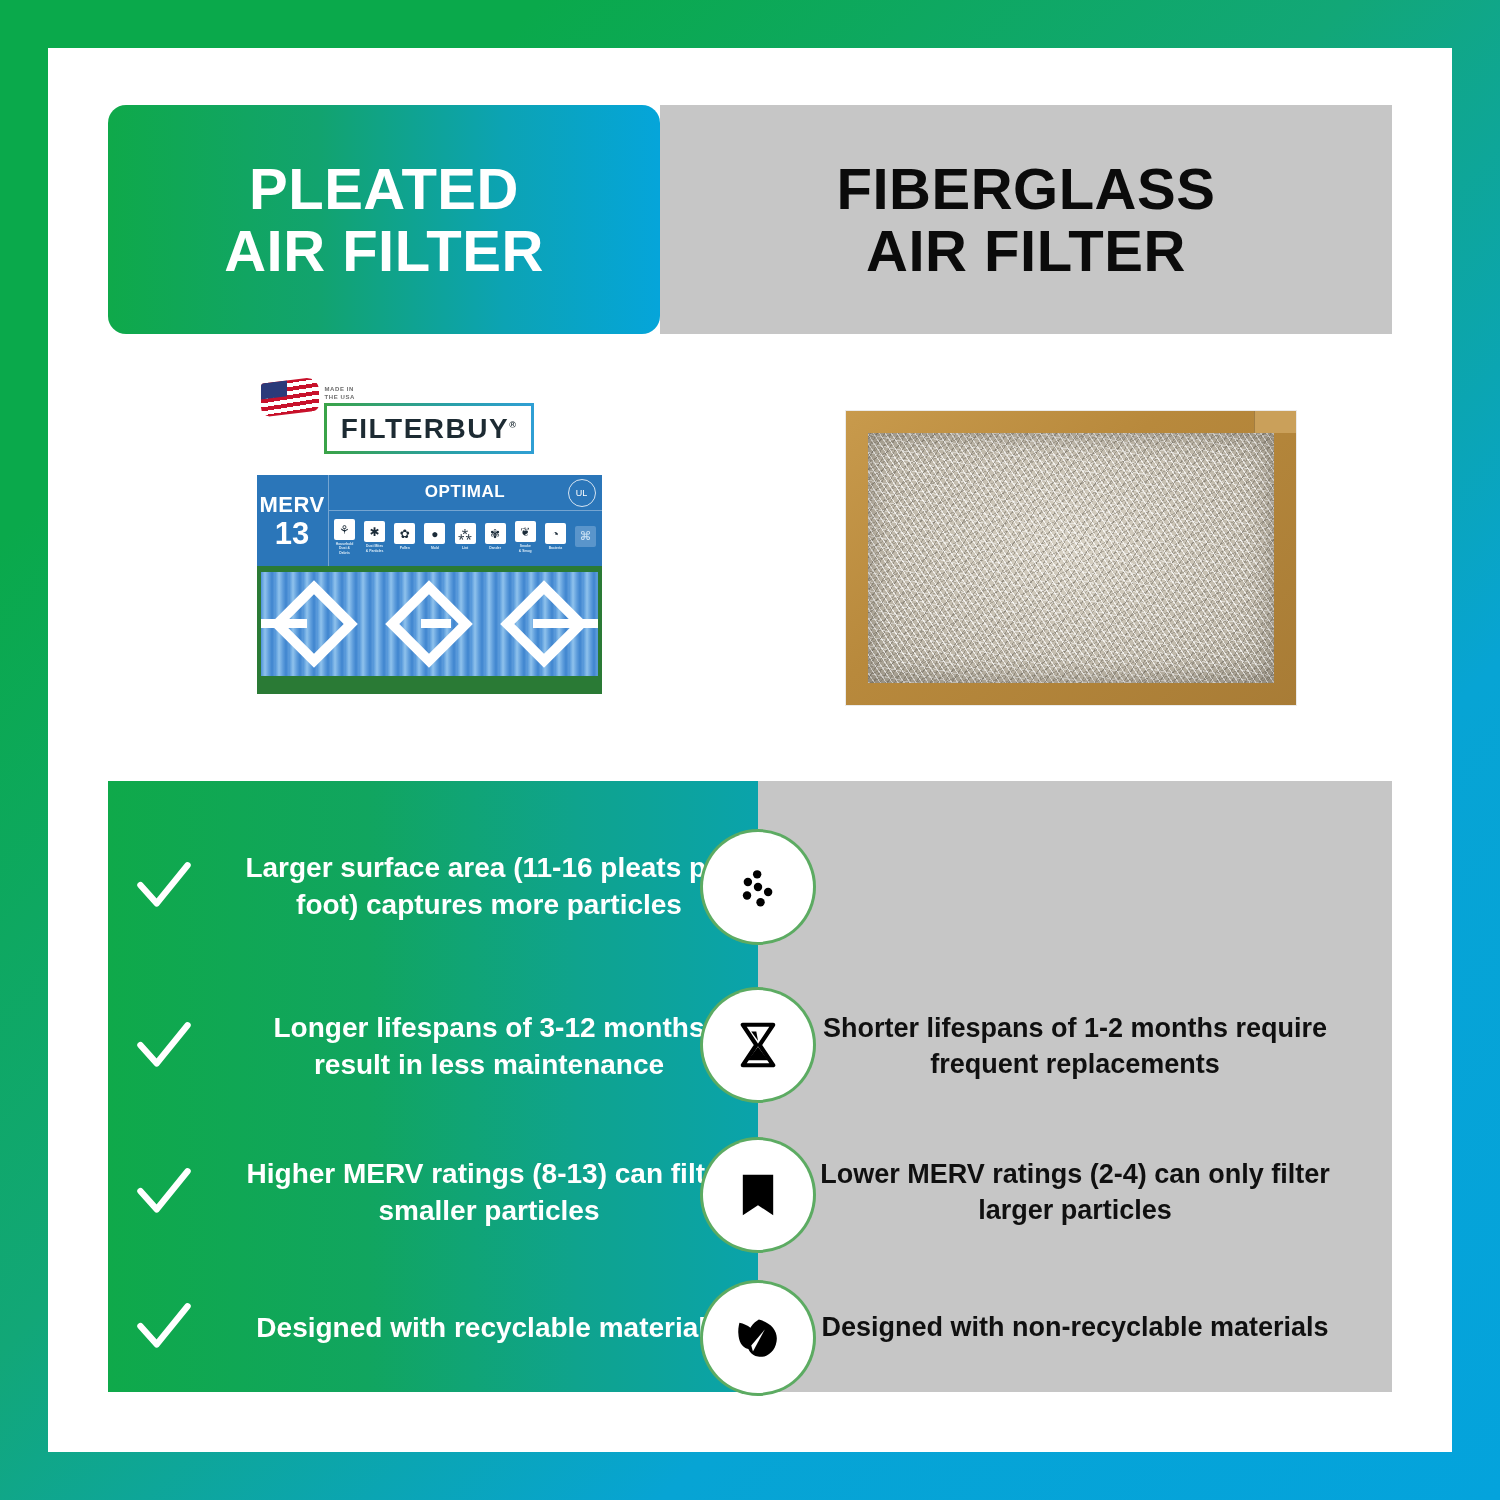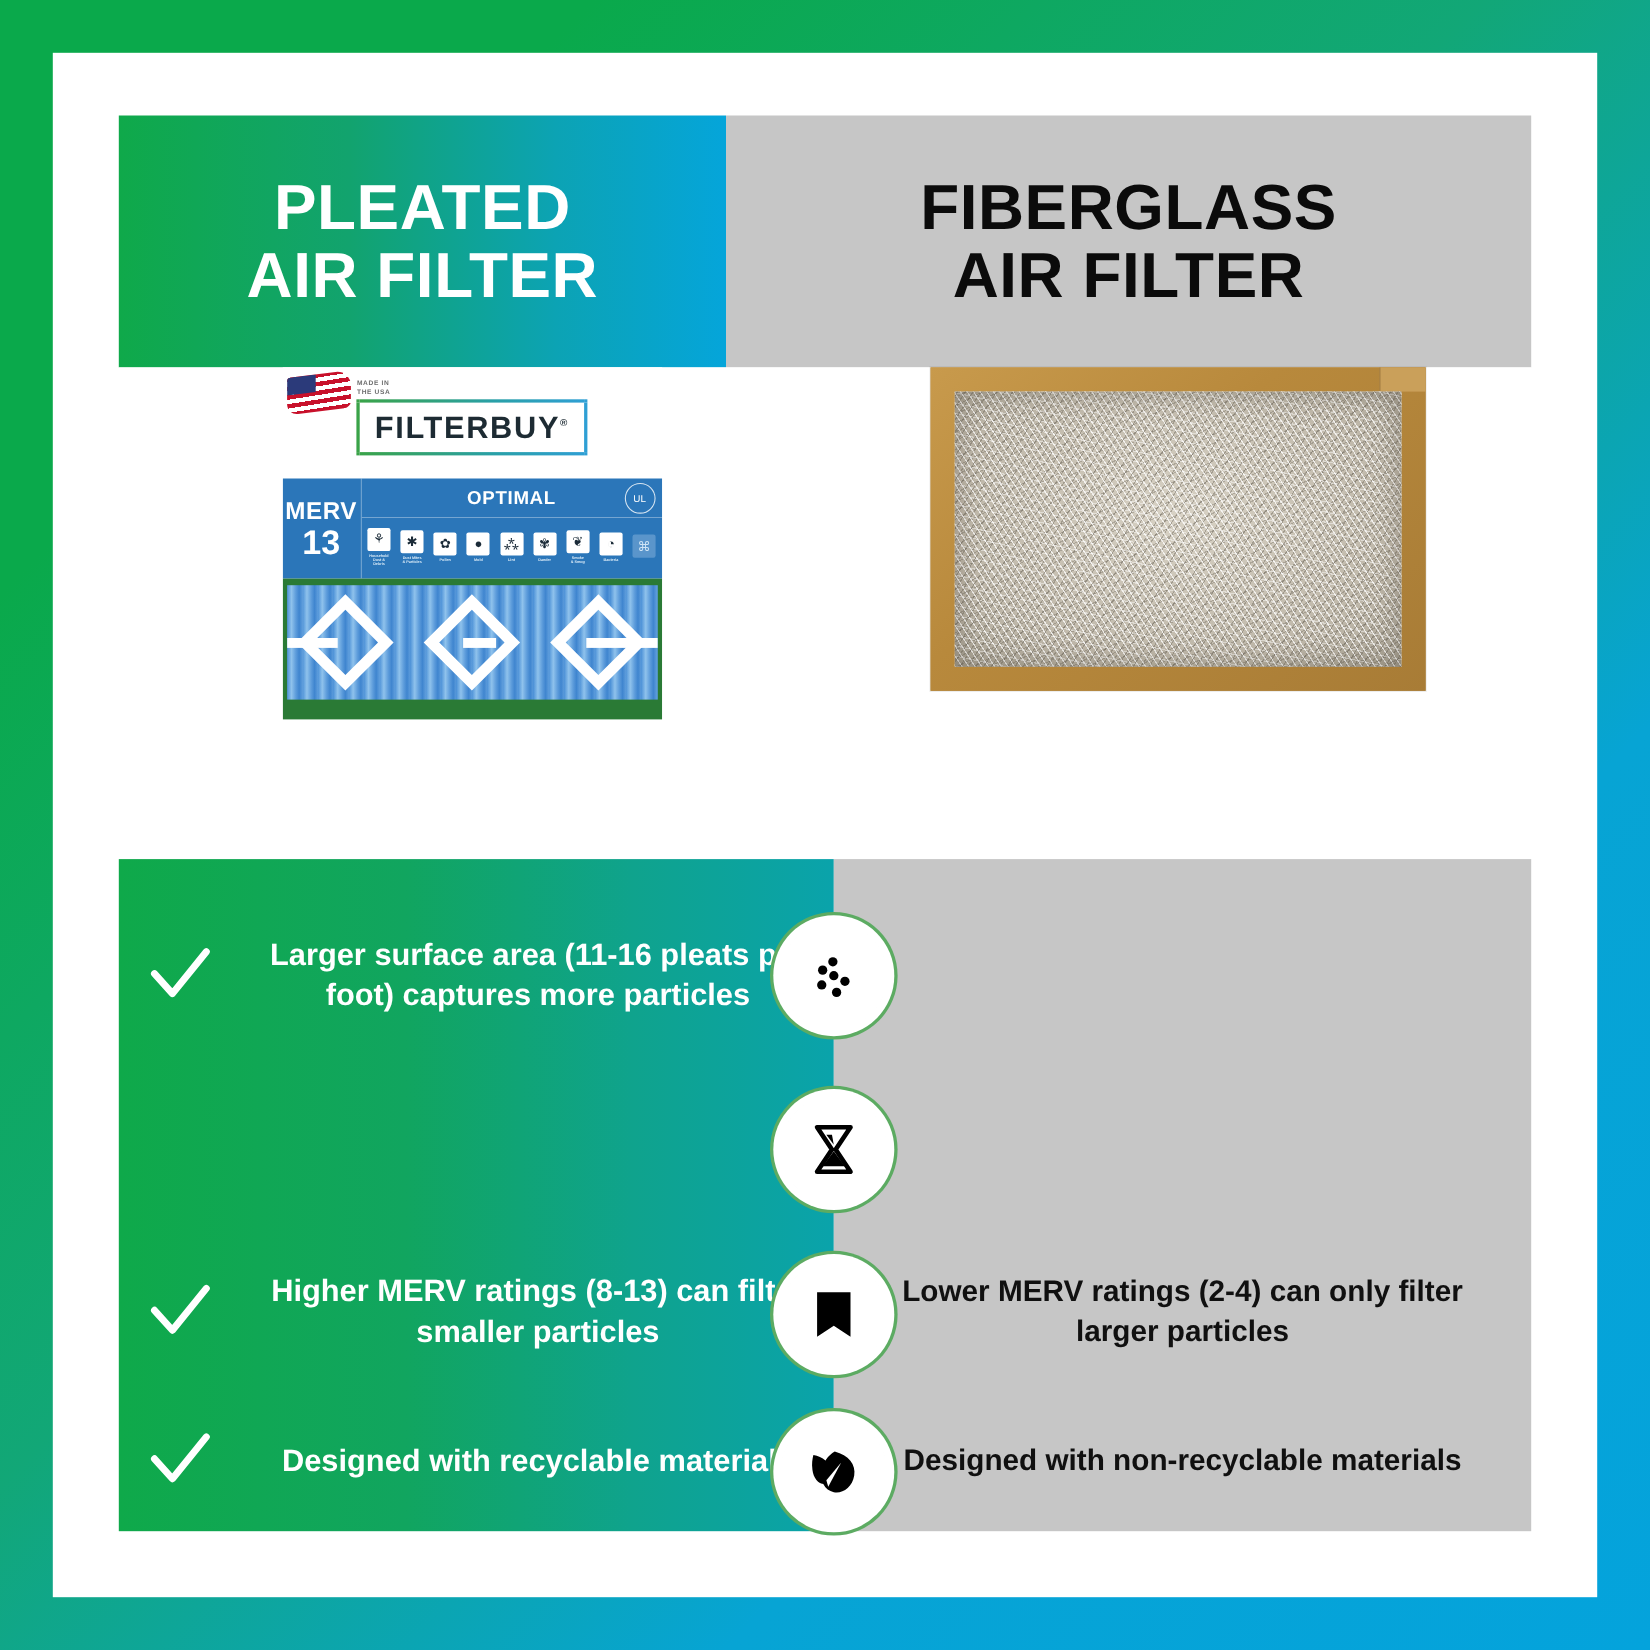--- a/index.html
+++ b/index.html
@@ -34,20 +34,21 @@
   .hdr {
     display: flex; align-items: center; justify-content: center;
     text-align: center;
     line-height: 1.06;
     letter-spacing: 0.5px;
   }
   .hdr-left {
     width: 576px; height: 100%;
     background: linear-gradient(90deg, #0FA94A 0%, #12A36E 38%, #0CA3B4 72%, #05A5DA 100%);
     color: #ffffff;
+    border-radius: 18px;
   }
   .hdr-right {
     width: 764px; height: 100%;
     background: #c6c6c6;
     color: #0b0b0b;
   }
   .hdr-text {
     font-size: 58px;
     font-weight: 800;
     font-stretch: condensed;
@@ -56,21 +57,21 @@
   }
 
   
   .products {
     position: absolute;
     left: 60px; top: 286px;
     width: 1284px; height: 447px;
     background: #ffffff;
     display: flex;
   }
-  .product-cell { width: 50%; display: flex; justify-content: center; }
+  .product-cell { width: 50%; display: flex; align-items: center; justify-content: center; }
 
   
   .filterbox {
     position: relative;
     width: 345px; height: 368px;
     background: #ffffff;
     overflow: hidden;
     font-family: "Liberation Sans", sans-serif;
   }
   .fb-top {
@@ -377,20 +378,29 @@
 
         <div class="row r1">
           <div class="check">
             <svg viewBox="0 0 64 64" fill="none">
                 <path d="M6 30 L24 50 L58 8" stroke="#ffffff" stroke-width="7" stroke-linecap="round" stroke-linejoin="round"></path>
               </svg>
           </div>
           <div class="txt-left">Larger surface area (11-16 pleats per foot) captures more particles</div>
         </div>
 
+        <div class="row r2">
+          <div class="check">
+            <svg viewBox="0 0 64 64" fill="none">
+                <path d="M6 30 L24 50 L58 8" stroke="#ffffff" stroke-width="7" stroke-linecap="round" stroke-linejoin="round"></path>
+              </svg>
+          </div>
+          <div class="txt-left">Longer lifespans of 3-12 months result in less maintenance</div>
+          <div class="txt-right">Shorter lifespans of 1-2 months require frequent replacements</div>
+        </div>
 
         <div class="row r3">
           <div class="check">
             <svg viewBox="0 0 64 64" fill="none">
                 <path d="M6 30 L24 50 L58 8" stroke="#ffffff" stroke-width="7" stroke-linecap="round" stroke-linejoin="round"></path>
               </svg>
           </div>
           <div class="txt-left">Higher MERV ratings (8-13) can filter smaller particles</div>
           <div class="txt-right">Lower MERV ratings (2-4) can only filter larger particles</div>
         </div>

